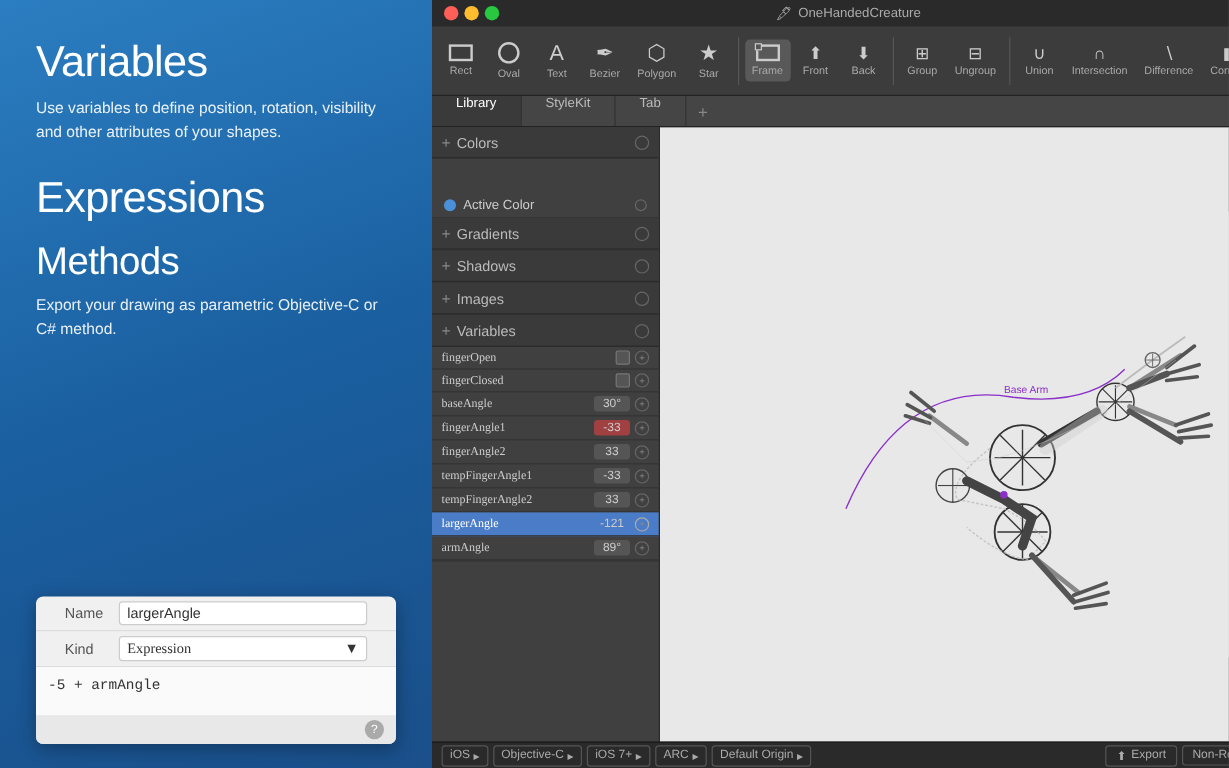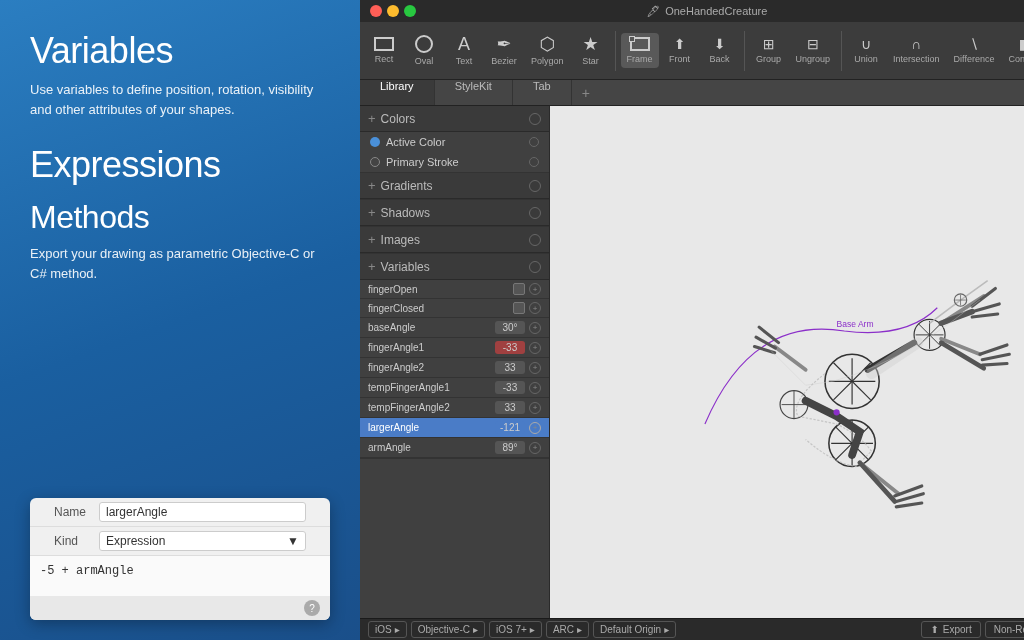--- a/index.html
+++ b/index.html
@@ -85,20 +85,21 @@
       font-size: 12px;
       color: #333;
       flex: 1;
       background: white;
       border: 1px solid #ccc;
       border-radius: 3px;
       padding: 2px 6px;
       display: flex;
       justify-content: space-between;
       align-items: center;
+      font-family: Liberation Serif, serif;
     }
     .code-box-body {
       background: #fafafa;
       padding: 8px 10px;
       font-size: 12px;
       color: #333;
       font-family: 'Courier New', monospace;
       min-height: 40px;
     }
     .code-box-footer {
@@ -269,20 +270,21 @@
       height: 12px;
       border-radius: 50%;
       border: 1px solid #666;
     }
     .sidebar-item {
       display: flex;
       align-items: center;
       padding: 4px 10px;
       cursor: pointer;
       gap: 6px;
+      margin-top: 29px;
     }
     .sidebar-item-dot {
       width: 10px;
       height: 10px;
       border-radius: 50%;
     }
     .sidebar-item-label {
       color: #ccc;
       font-size: 11px;
       flex: 1;
@@ -306,20 +308,21 @@
       border-bottom: 1px solid #333;
       gap: 4px;
     }
     .var-row.selected {
       background: #4a7cc7;
     }
     .var-name {
       flex: 1;
       color: #ccc;
       font-size: 10px;
+      font-family: Liberation Serif, serif;
     }
     .var-row.selected .var-name { color: white; }
     .var-value {
       font-size: 10px;
       color: #ccc;
       background: #555;
       border-radius: 3px;
       padding: 1px 4px;
       min-width: 30px;
       text-align: center;
@@ -537,25 +540,20 @@
         <div class="sidebar-section-header">
           <span class="plus">+</span>
           <span class="sidebar-section-title">Colors</span>
           <div class="sidebar-section-circle"></div>
         </div>
         <div class="sidebar-item">
           <div class="sidebar-item-dot" style="background:#4a90d9; border-radius:50%;"></div>
           <span class="sidebar-item-label">Active Color</span>
           <div class="sidebar-item-circle"></div>
         </div>
-        <div class="sidebar-item">
-          <div class="sidebar-item-dot" style="background:#444; border-radius:50%; border:1px solid #888;"></div>
-          <span class="sidebar-item-label">Primary Stroke</span>
-          <div class="sidebar-item-circle"></div>
-        </div>
       </div>
 
       <div class="sidebar-section">
         <div class="sidebar-section-header">
           <span class="plus">+</span>
           <span class="sidebar-section-title">Gradients</span>
           <div class="sidebar-section-circle"></div>
         </div>
       </div>
 

